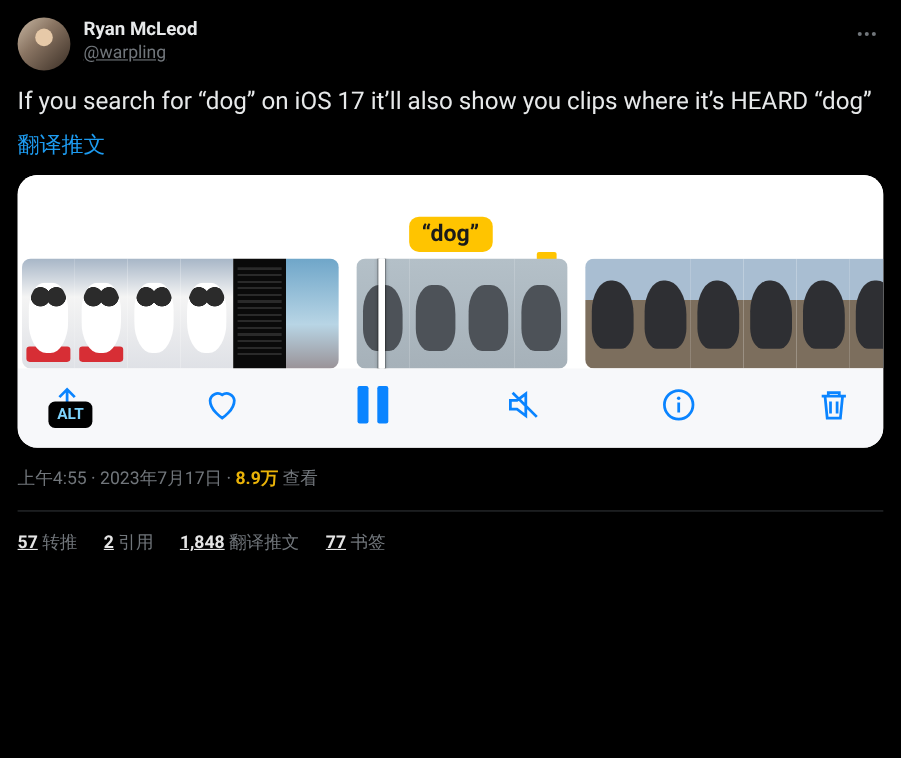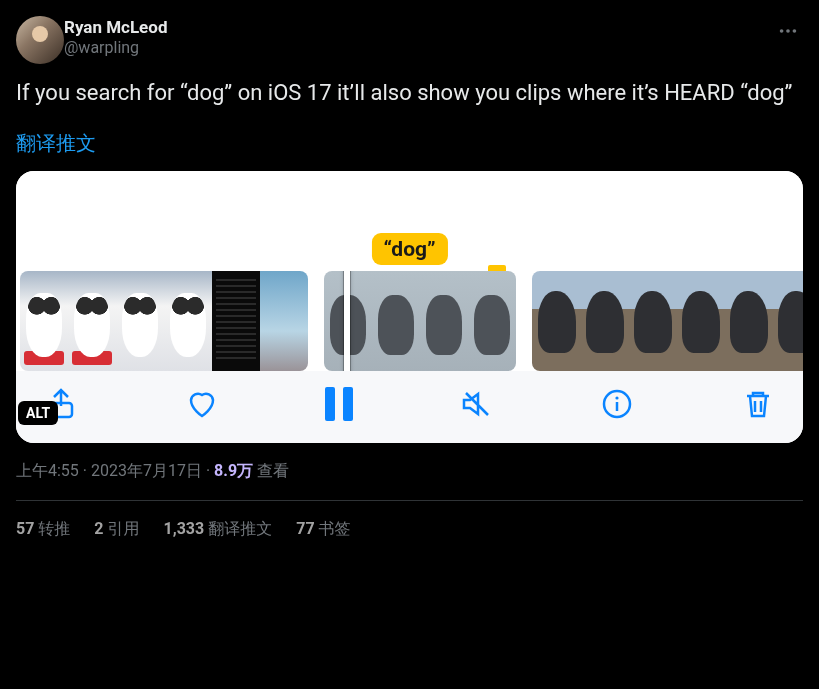--- a/index.html
+++ b/index.html
@@ -10,20 +10,21 @@
       width: 819px;
       height: 689px;
       overflow: hidden;
     }
     .tweet {
       padding: 16px;
     }
     .header {
       display: flex;
       align-items: flex-start;
+      gap: 12px;
       margin-bottom: 14px;
     }
     .avatar {
       width: 48px;
       height: 48px;
       border-radius: 50%;
       flex-shrink: 0;
       background: linear-gradient(135deg, #c9b8a3 0%, #8a7563 40%, #3a2e25 100%);
       position: relative;
       overflow: hidden;
@@ -34,45 +35,45 @@
       left: 50%;
       top: 10px;
       transform: translateX(-50%);
       width: 16px;
       height: 16px;
       border-radius: 50%;
       background: #e6c9a8;
     }
     .author { flex: 1; }
     .display-name { font-weight: 700; font-size: 17px; line-height: 22px; color: #e7e9ea; }
-    .handle { color: #71767b; font-size: 16px; line-height: 20px; }
+    .handle { color: #71767b; font-size: 16px; line-height: 20px; text-decoration: underline; }
     .more-btn { color: #71767b; padding: 4px; }
     .more-btn svg { width: 22px; height: 22px; display: block; }
     .body-text {
       font-size: 22px;
       line-height: 30px;
       color: #e7e9ea;
-      margin-bottom: 16px;
+      margin-bottom: 4px;
     }
     .translate {
       color: #1d9bf0;
       font-size: 20px;
       margin-top: 6px;
       margin-bottom: 14px;
       display: inline-block;
     }
     .media-card {
       border-radius: 18px;
       overflow: hidden;
       background: #fff;
       color: #000;
       position: relative;
     }
     .media-top {
-      height: 100px;
+      height: 76px;
       background: #fff;
       position: relative;
       text-align: center;
     }
     .dog-tag {
       position: absolute;
       left: 50%;
       transform: translateX(-50%);
       bottom: 6px;
       background: #ffc400;
@@ -155,45 +156,45 @@
       align-items: center;
       padding: 16px 28px 22px 28px;
       background: #f7f8fa;
     }
     .tb-btn { color: #0a84ff; }
     .tb-btn svg { width: 34px; height: 34px; display: block; stroke: currentColor; fill: none; stroke-width: 2.5; }
     .pause-bars { display:flex; gap:8px; }
     .pause-bars span { width:10px; height:34px; background:#0a84ff; border-radius:2px; display:block; }
     .alt-badge {
       position: absolute;
-      left: 2px;
+      left: 28px;
       bottom: 18px;
       background: #000;
-      color: #ffffff;
+      color: #7dd3fc;
       font-weight: 700;
       font-size: 14px;
       padding: 4px 8px;
       border-radius: 6px;
     }
     .meta {
       color: #71767b;
       font-size: 16px;
       margin-top: 18px;
       padding-bottom: 18px;
       border-bottom: 1px solid #2f3336;
     }
-    .meta .views { color: #c4b5fd; font-weight: 700; }
+    .meta .views { color: #eab308; font-weight: 700; }
     .counts {
       display: flex;
       gap: 24px;
       padding: 18px 0;
       font-size: 16px;
       color: #71767b;
     }
-    .counts .num { color: #a3a3a3; font-weight: 700; margin-right: 4px; }
+    .counts .num { color: #e5e5e5; font-weight: 700; margin-right: 4px; text-decoration: underline; }
   </style>
 </head>
 <body>
 
 <div class="tweet">
 
   <div class="header">
     <div class="avatar"></div>
     <div class="author">
       <div class="display-name">Ryan McLeod</div>
@@ -281,17 +282,17 @@
     <div class="alt-badge">ALT</div>
   </div>
 
   <div class="meta">
     <span>上午4:55</span><span> · </span><span>2023年7月17日</span><span> · </span><span class="views">8.9万</span> <span>查看</span>
   </div>
 
   <div class="counts">
     <div><span class="num">57</span><span>转推</span></div>
     <div><span class="num">2</span><span>引用</span></div>
-    <div><span class="num">1,333</span><span>翻译推文</span></div>
+    <div><span class="num">1,848</span><span>翻译推文</span></div>
     <div><span class="num">77</span><span>书签</span></div>
   </div>
 
 </div>
 
 </body></html>

